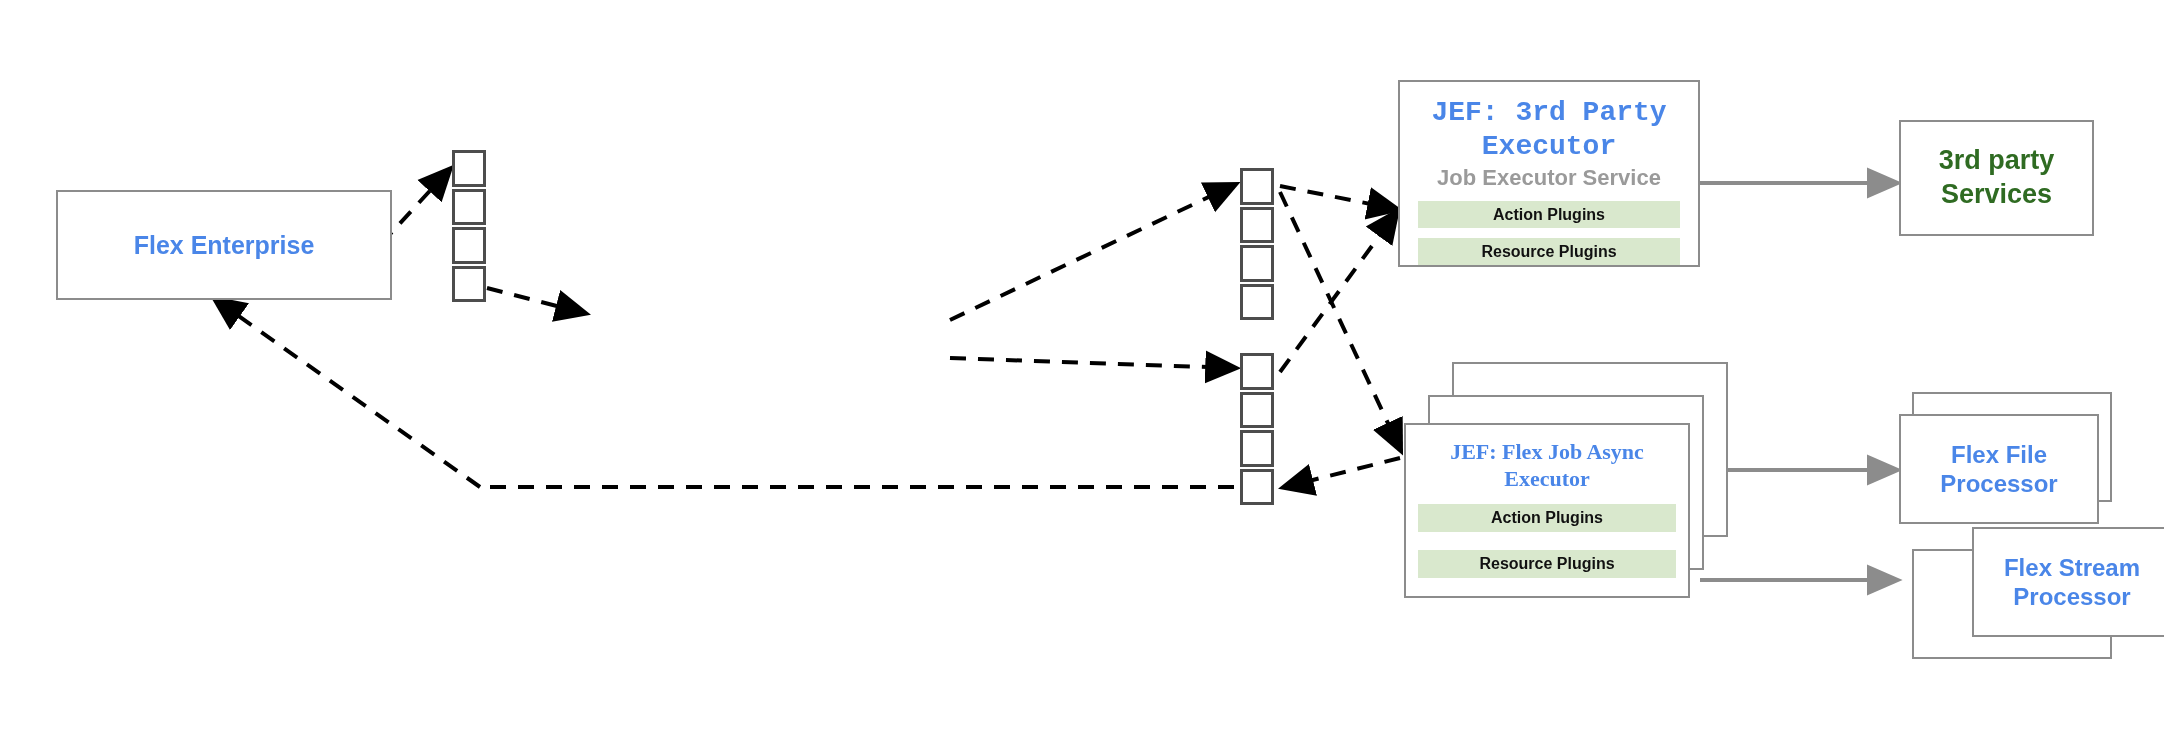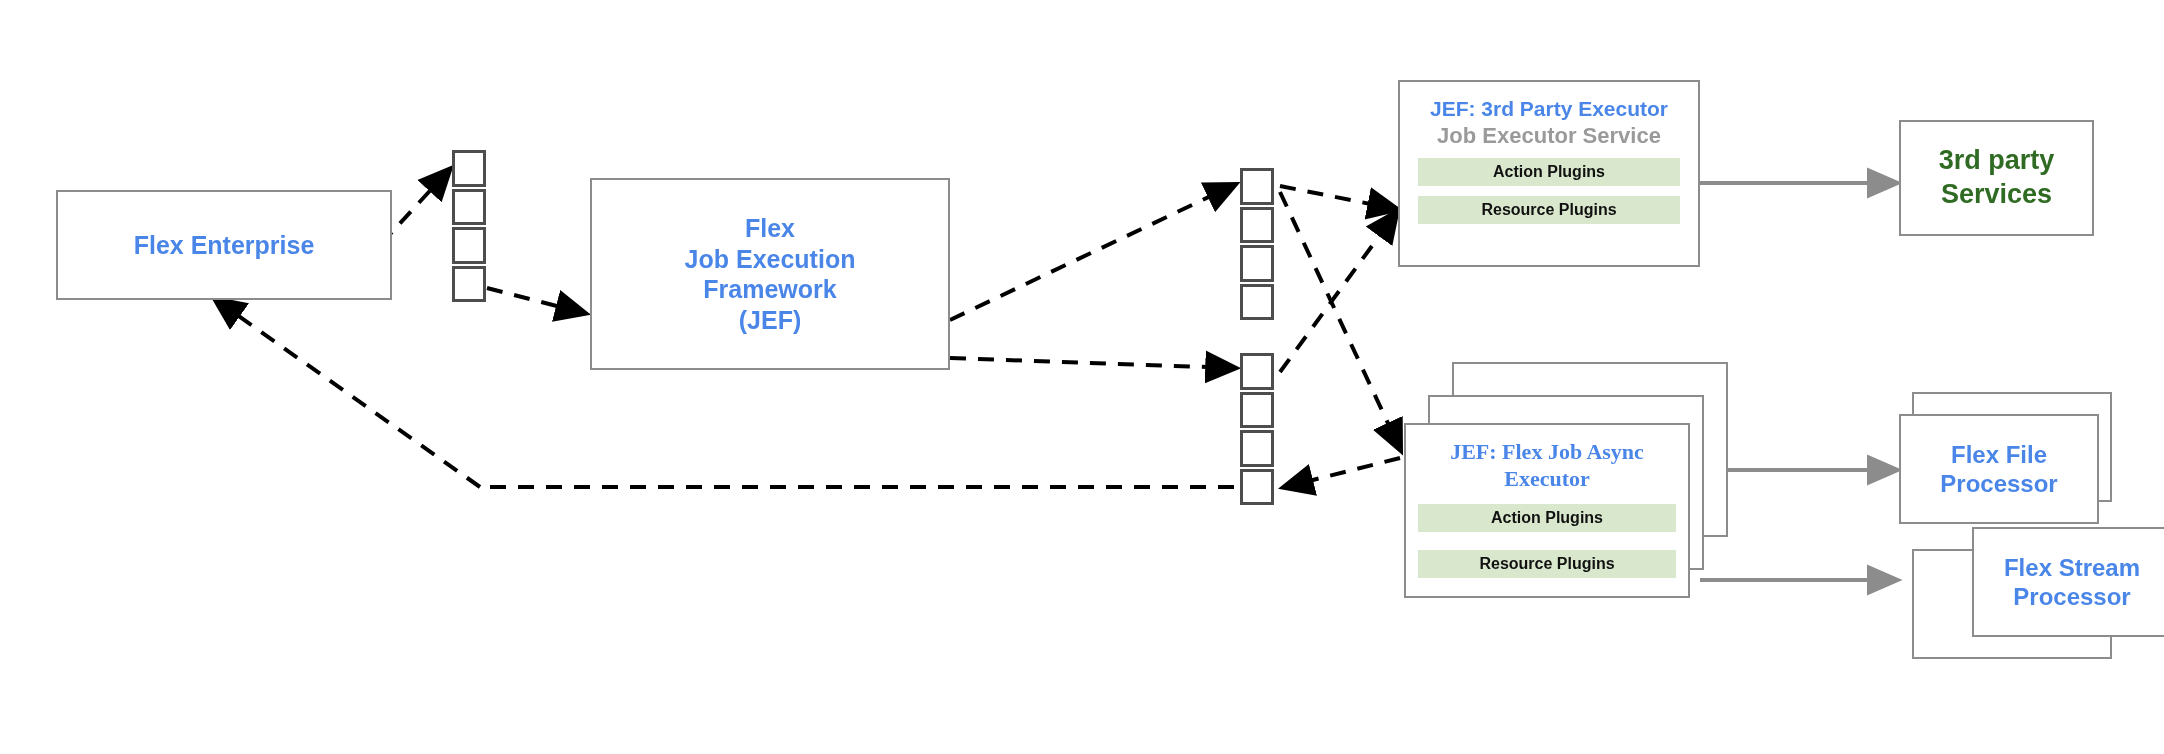--- a/index.html
+++ b/index.html
@@ -76,45 +76,37 @@
     <div class="title-blue" style="font-size:25px;">Flex Enterprise</div>
   </div>
 
   <div class="queue" style="left:452px;top:150px;width:34px;height:152px;">
     <div class="cell"></div>
     <div class="cell"></div>
     <div class="cell"></div>
     <div class="cell"></div>
   </div>
 
-  <div class="node" style="left:590px;top:178px;width:360px;height:192px;">
-    <div class="title-blue" style="font-size:25px;">
-      <span>Flex</span><br>
-      <span>Job Execution</span><br>
-      <span>Framework</span><br>
-      <span>(JEF)</span>
-    </div>
-  </div>
 
   <div class="queue" style="left:1240px;top:168px;width:34px;height:152px;">
     <div class="cell"></div>
     <div class="cell"></div>
     <div class="cell"></div>
     <div class="cell"></div>
   </div>
 
   <div class="queue" style="left:1240px;top:353px;width:34px;height:152px;">
     <div class="cell"></div>
     <div class="cell"></div>
     <div class="cell"></div>
     <div class="cell"></div>
   </div>
 
   <div class="node" style="left:1398px;top:80px;width:302px;height:187px;justify-content:flex-start;padding-top:14px;">
-    <div class="title-blue" style="font-size:21px;">JEF: 3rd Party Executor</div>
+    <div class="title-blue" style="font-size:28px;font-family:Liberation Mono, monospace;">JEF: 3rd Party Executor</div>
     <div class="title-gray" style="font-size:22px;margin-top:1px;">Job Executor Service</div>
     <div class="plugin" style="width:262px;height:28px;font-size:16px;margin-top:9px;">Action Plugins</div>
     <div class="plugin" style="width:262px;height:28px;font-size:16px;margin-top:10px;">Resource Plugins</div>
   </div>
 
   <div class="node" style="left:1899px;top:120px;width:195px;height:116px;">
     <div class="title-green" style="font-size:27px;">
       <span>3rd party</span><br>
       <span>Services</span>
     </div>

